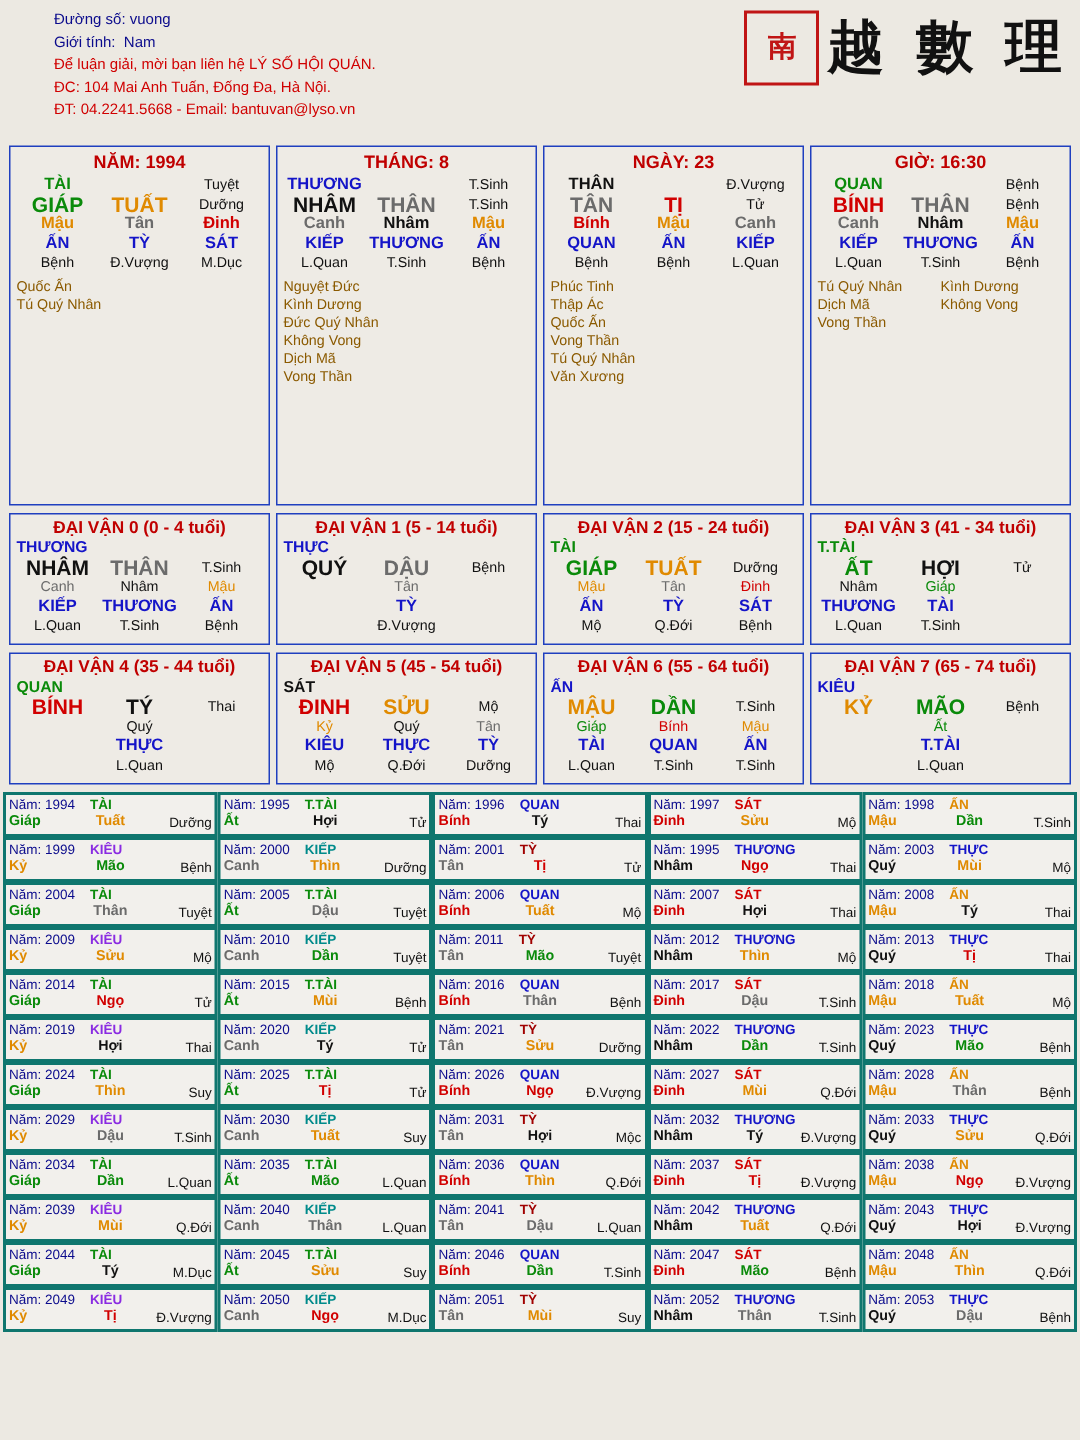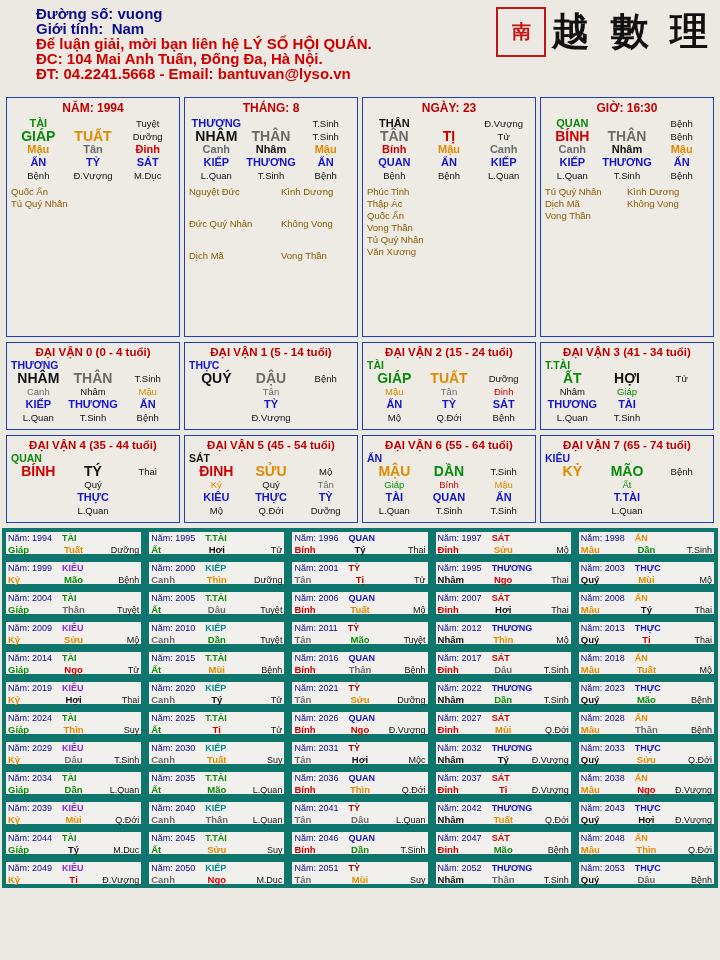--- a/index.html
+++ b/index.html
@@ -14,21 +14,21 @@
   }
   .page{width:720px;height:960px;position:relative;}
 
   
   .header{
     position:relative;
     height:95px;
     padding:6px 8px 0 8px;
     box-sizing:border-box;
   }
-  .hdr-line{font-size:15px;line-height:15px;font-weight:bold;padding-left:28px;}
+  .hdr-line{font-size:10px;line-height:15px;font-weight:normal;padding-left:28px;}
   .hdr-label{color:#0b0b8c;}
   .hdr-val{color:#0b0b8c;}
   .hdr-red{color:#d00000;}
   .logo{
     position:absolute;right:8px;top:6px;
     display:flex;align-items:center;gap:6px;
   }
   .seal{
     width:46px;height:46px;
     border:2px solid #c01515;
@@ -95,21 +95,21 @@
   }
   .dv-sub{font-size:10.5px;font-weight:bold;margin-bottom:1px;}
 
   
   .years{
     margin-top:5px;
     display:grid;grid-template-columns:repeat(5,1fr);
     gap:0;padding:0 2px;box-sizing:border-box;
   }
   .ycell{
-    border:4px solid #0f766e;
+    border:2px solid #0f766e;
     background:rgba(255,255,255,0.35);
     box-sizing:border-box;
     padding:1px 2px 2px 2px;
     height:30px;
   }
   .yline1{font-size:9px;line-height:11px;white-space:nowrap;}
   .yline1 .ylabel{color:#0b0b8c;}
   .yline1 .ystar{font-weight:bold;margin-left:10px;}
   .yline2{
     display:grid;grid-template-columns:1fr 1fr 1fr;
@@ -201,21 +201,21 @@
         <div class="mid c-blue">KIẾP</div>
         <div class="mid c-blue">THƯƠNG</div>
         <div class="mid c-blue">ẤN</div>
       </div>
       <div class="row3">
         <div class="sm">L.Quan</div>
         <div class="sm">T.Sinh</div>
         <div class="sm">Bệnh</div>
       </div>
       <div class="spirits">
-        <div style="display:grid;grid-template-columns:1fr 1fr;gap:20px;">
+        <div style="display:grid;grid-template-columns:1fr;">
           <span class="c-brown">Nguyệt Đức</span>
           <span class="c-brown">Kình Dương</span>
           <span class="c-brown">Đức Quý Nhân</span>
           <span class="c-brown">Không Vong</span>
           <span class="c-brown">Dịch Mã</span>
           <span class="c-brown">Vong Thần</span>
         </div>
       </div>
     </div>
 

